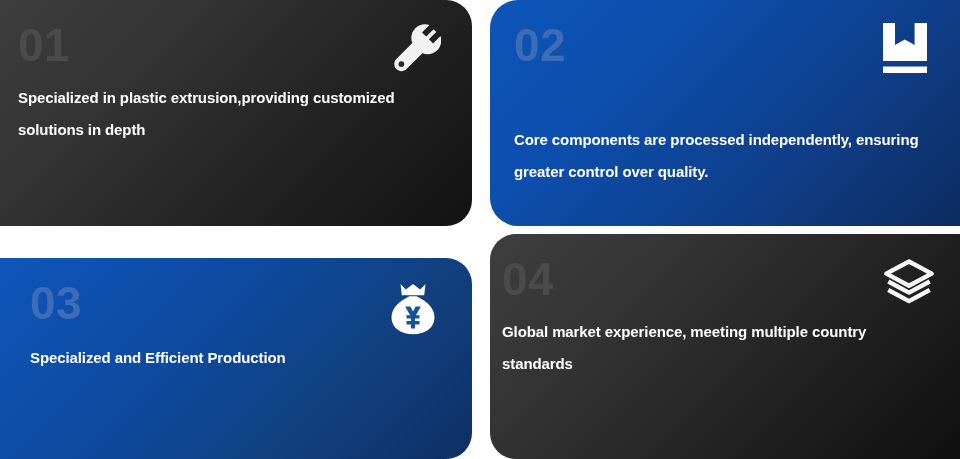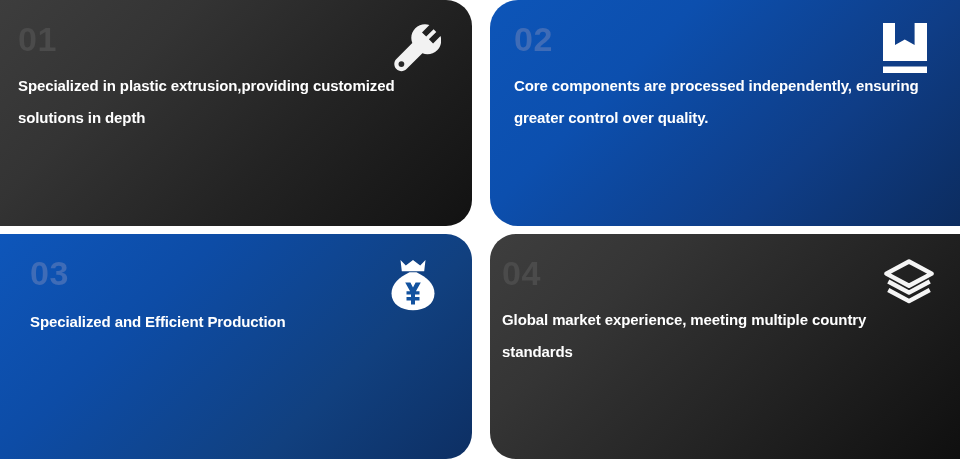--- a/index.html
+++ b/index.html
@@ -45,49 +45,50 @@
     border-radius: 28px 0 0 28px;
     margin-right: 0;
     padding-left: 24px;
   }
 
   
   .card.c3 {
     background: linear-gradient(135deg, #0e56ba 0%, #0d4ca6 32%, #11407f 70%, #0d2f63 100%);
     border-radius: 0 26px 26px 0;
     padding-left: 30px;
+    margin-top: 24px;
   }
 
   
   .card.c4 {
     background: linear-gradient(135deg, #3e3e3e 0%, #353535 26%, #242424 60%, #0f0f0f 100%);
     border-radius: 26px 0 0 26px;
     padding-left: 12px;
   }
 
   .card-num {
-    font-size: 34px;
+    font-size: 46px;
     font-weight: 700;
     line-height: 1;
     letter-spacing: 0.5px;
     margin-bottom: 14px;
     user-select: none;
   }
   .c1 .card-num, .c4 .card-num { color: #4b4b4b; }
   .c2 .card-num, .c3 .card-num { color: #3f6cb7; }
 
   .card-text {
     color: #ffffff;
     font-size: 15px;
     font-weight: 700;
     line-height: 32px;
     letter-spacing: -0.1px;
     max-width: 430px;
   }
-  .c2 .card-text { max-width: 448px; }
+  .c2 .card-text { max-width: 448px; margin-top: 42px; }
   .c3 .card-text { margin-top: 2px; }
 
   .card-icon {
     position: absolute;
     top: 24px;
     right: 26px;
     width: 54px;
     height: 54px;
     display: flex;
     align-items: center;

